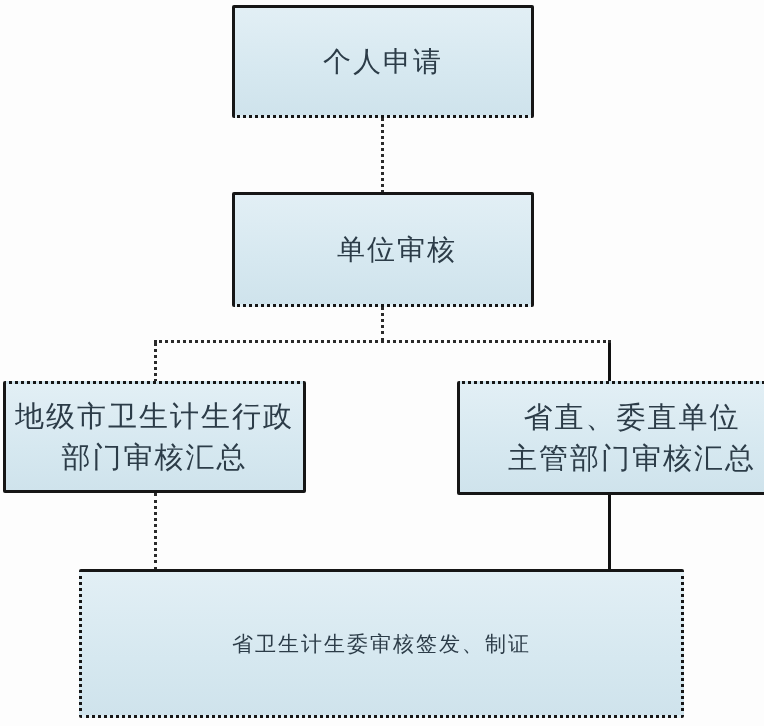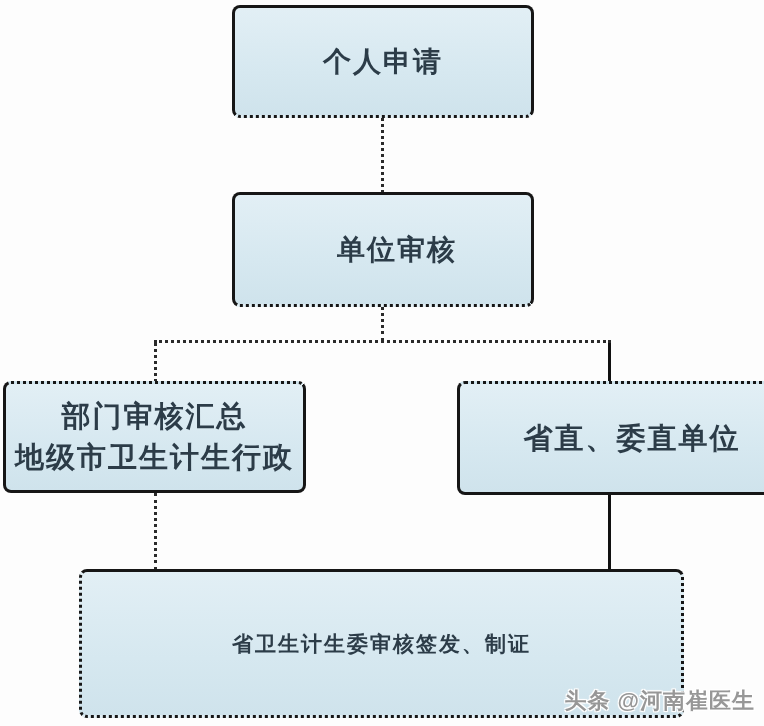--- a/index.html
+++ b/index.html
@@ -14,28 +14,28 @@
     height: 726px;
     background: #fdfdfd;
     overflow: hidden;
   }
   
   .node {
     position: absolute;
     box-sizing: border-box;
     background: linear-gradient(180deg, #e2eff5 0%, #d6e8f0 60%, #cfe3ec 100%);
     border: 3px solid #161616;
-    border-radius: 8px;
+    border-radius: 2px;
     display: flex;
     flex-direction: column;
     align-items: center;
     justify-content: center;
     text-align: right;
     color: #2c3c48;
-    font-weight: 700;
+    font-weight: 400;
     letter-spacing: 2px;
   }
   .node .line { display: block; }
 
   .n1 { left: 232px; top: 5px;   width: 302px; height: 113px; font-size: 28px; border-bottom-style: dotted; }
   .n2 { left: 232px; top: 192px; width: 302px; height: 115px; font-size: 28px; border-bottom-style: dotted; padding-left: 28px; }
   .n3 { left: 3px;   top: 381px; width: 303px; height: 112px; font-size: 29px; line-height: 1.4; border-top-style: dotted; }
   .n4 { left: 457px; top: 381px; width: 350px; height: 114px; font-size: 29px; line-height: 1.4; border-top-style: dotted; border-right-style: dotted; }
   .n5 { left: 79px;  top: 569px; width: 605px; height: 149px; font-size: 21px;
         border-left-style: dotted; border-bottom-style: dotted; border-right-style: dotted; }
@@ -87,27 +87,27 @@
 
   <div class="node n1">
     <span class="line">个人申请</span>
   </div>
 
   <div class="node n2">
     <span class="line">单位审核</span>
   </div>
 
   <div class="node n3">
+    <span class="line">地级市卫生计生行政</span>
     <span class="line">部门审核汇总</span>
-    <span class="line">地级市卫生计生行政</span>
   </div>
 
   <div class="node n4">
     <span class="line">省直、委直单位</span>
+    <span class="line">主管部门审核汇总</span>
   </div>
 
   <div class="node n5">
     <span class="line">省卫生计生委审核签发、制证</span>
   </div>
 
-  <div class="watermark">头条 @河南崔医生</div>
 
 </div>
 
 </body></html>

